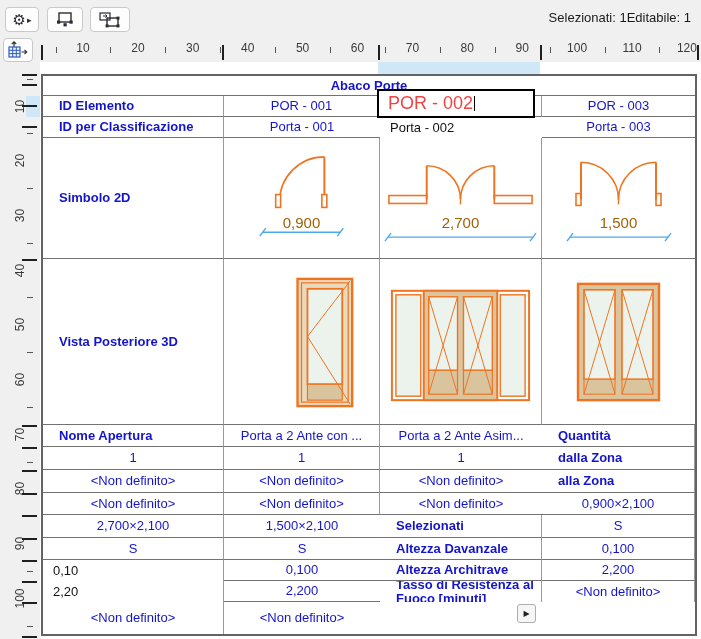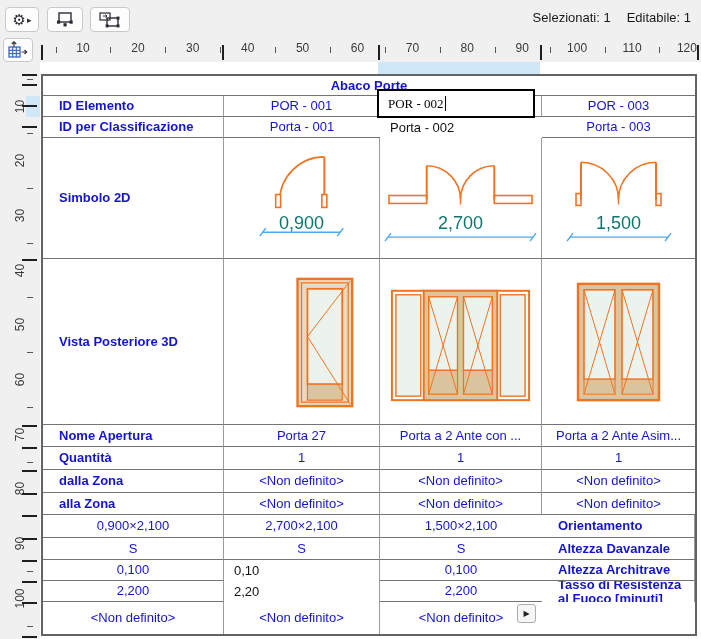--- a/index.html
+++ b/index.html
@@ -7,21 +7,21 @@
        font-family:"Liberation Sans","DejaVu Sans",sans-serif;}
   #app{position:absolute;inset:0;width:701px;height:639px;}
 
   
   .toolbar{position:absolute;left:0;top:0;width:701px;height:36px;background:#f0f0f0;}
   .tbtn{position:absolute;background:#fdfdfd;border:1px solid #c9c9c9;border-radius:4px;
         display:flex;align-items:center;justify-content:center;box-sizing:border-box;cursor:pointer;}
   .gear-glyph{font-size:15px;color:#2b2b35;line-height:1;}
   .dd-arrow{font-size:9px;color:#2b2b35;margin-left:1px;}
   .status{position:absolute;right:10px;top:10px;font-size:13px;color:#1a1a1a;white-space:nowrap;}
-  .status span{margin-left:16px;}
+  .status span{margin-left:0;}
 
   
   .corner-btn{position:absolute;left:3px;top:38px;width:30px;height:24px;}
   .h-ruler{position:absolute;left:40px;top:36px;width:661px;height:26px;background:#f0f0f0;overflow:hidden;}
   .v-ruler{position:absolute;left:0;top:62px;width:40px;height:577px;background:#f0f0f0;overflow:hidden;}
   .hnum{position:absolute;top:5px;width:30px;text-align:center;font-size:12px;color:#3a3a3a;}
   .htick{position:absolute;top:11px;width:1px;height:6px;background:#555;}
   .hbound{position:absolute;top:9px;width:2px;height:15px;background:#1f1f1f;}
   .vnum{position:absolute;left:1px;width:36px;height:13px;text-align:center;font-size:12px;color:#3a3a3a;transform:rotate(-90deg);}
   .vtick{position:absolute;left:27px;width:6px;height:1px;background:#555;}
@@ -42,26 +42,26 @@
         color:#1414cc;overflow:hidden;line-height:14px;}
   .lastc{border-right:none;}
   .lastr{border-bottom:none;}
   .hdr{grid-column:1/-1;font-weight:bold;border-right:none;}
   .lab{justify-content:flex-start;padding-left:16px;font-weight:bold;}
   .edm{justify-content:flex-start;padding-left:10px;color:#111;}
   .nbr{border-right:none;}
   .nbb{border-bottom:none;}
   .gfx{position:relative;padding:0;}
   .gfx svg{position:absolute;left:0;top:0;width:100%;height:100%;}
-  .dimtxt{position:absolute;top:78px;left:0;width:100%;text-align:center;color:#0f766e;font-size:18px;z-index:2;}
+  .dimtxt{position:absolute;top:78px;left:0;width:100%;text-align:center;color:#a16207;font-size:15px;z-index:2;}
 
   
   .edit-box{position:absolute;left:377px;top:89px;width:158px;height:29px;border:2px solid #000;
             background:#fff;box-sizing:border-box;display:flex;align-items:center;
-            padding-left:9px;font-size:13px;color:#000000;z-index:5;font-family:Liberation Serif, serif;}
+            padding-left:9px;font-size:18px;color:#ef4444;z-index:5;}
   .caret{display:inline-block;width:1px;height:15px;background:#000;margin-left:1px;vertical-align:middle;}
   .popup-btn{position:absolute;left:517px;top:604px;width:19px;height:19px;border:1px solid #adadad;
              border-radius:3px;background:#f6f6f6;box-sizing:border-box;display:flex;align-items:center;
              justify-content:center;font-size:8px;color:#222;z-index:5;cursor:pointer;}
 </style>
 </head>
 <body>
 
 <div id="app">
 
@@ -270,21 +270,20 @@
         <line x1="42" y1="31" x2="73" y2="136" stroke="#ef7421" stroke-width="1"></line>
         <line x1="73" y1="31" x2="42" y2="136" stroke="#ef7421" stroke-width="1"></line>
         <rect x="80" y="31" width="31" height="90" fill="#ecf3ec" stroke="#ef7421" stroke-width="1.6"></rect>
         <rect x="80" y="121" width="31" height="15" fill="#d9c49e" stroke="#ef7421" stroke-width="1"></rect>
         <line x1="80" y1="31" x2="111" y2="136" stroke="#ef7421" stroke-width="1"></line>
         <line x1="111" y1="31" x2="80" y2="136" stroke="#ef7421" stroke-width="1"></line>
       </svg>
     </div>
 
     <div class="cell lab">Nome Apertura</div>
-    <div class="cell">Porta 27</div>
     <div class="cell">Porta a 2 Ante con ...</div>
     <div class="cell lastc">Porta a 2 Ante Asim...</div>
 
     <div class="cell lab">Quantità</div>
     <div class="cell">1</div>
     <div class="cell">1</div>
     <div class="cell lastc">1</div>
 
     <div class="cell lab">dalla Zona</div>
     <div class="cell">&lt;Non definito&gt;</div>
@@ -293,21 +292,21 @@
 
     <div class="cell lab">alla Zona</div>
     <div class="cell">&lt;Non definito&gt;</div>
     <div class="cell">&lt;Non definito&gt;</div>
     <div class="cell lastc">&lt;Non definito&gt;</div>
 
     <div class="cell">0,900×2,100</div>
     <div class="cell">2,700×2,100</div>
     <div class="cell lastc">1,500×2,100</div>
 
-    <div class="cell lab">Orientamento</div>
+    <div class="cell lab">Selezionati</div>
     <div class="cell">S</div>
     <div class="cell">S</div>
     <div class="cell lastc">S</div>
 
     <div class="cell lab">Altezza Davanzale</div>
     <div class="cell">0,100</div>
     <div class="cell edm nbb">0,10</div>
     <div class="cell lastc">0,100</div>
 
     <div class="cell lab">Altezza Architrave</div>

